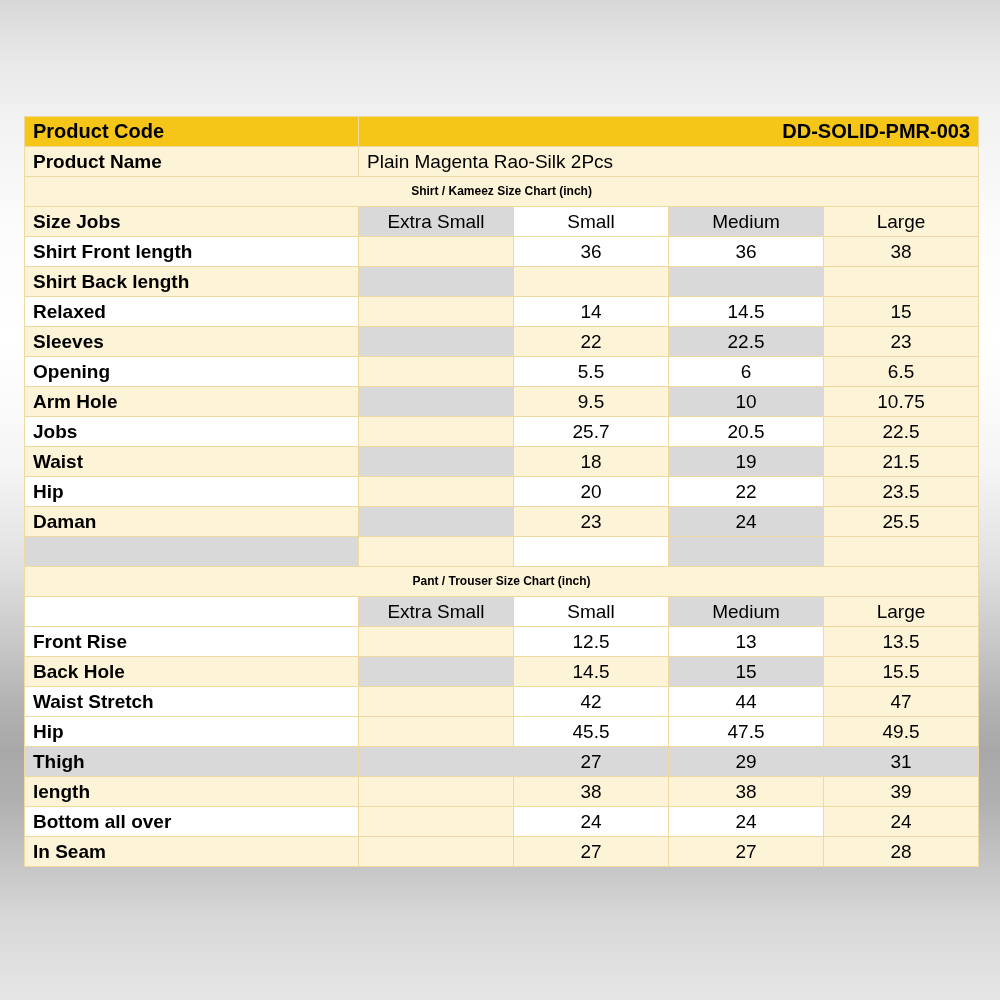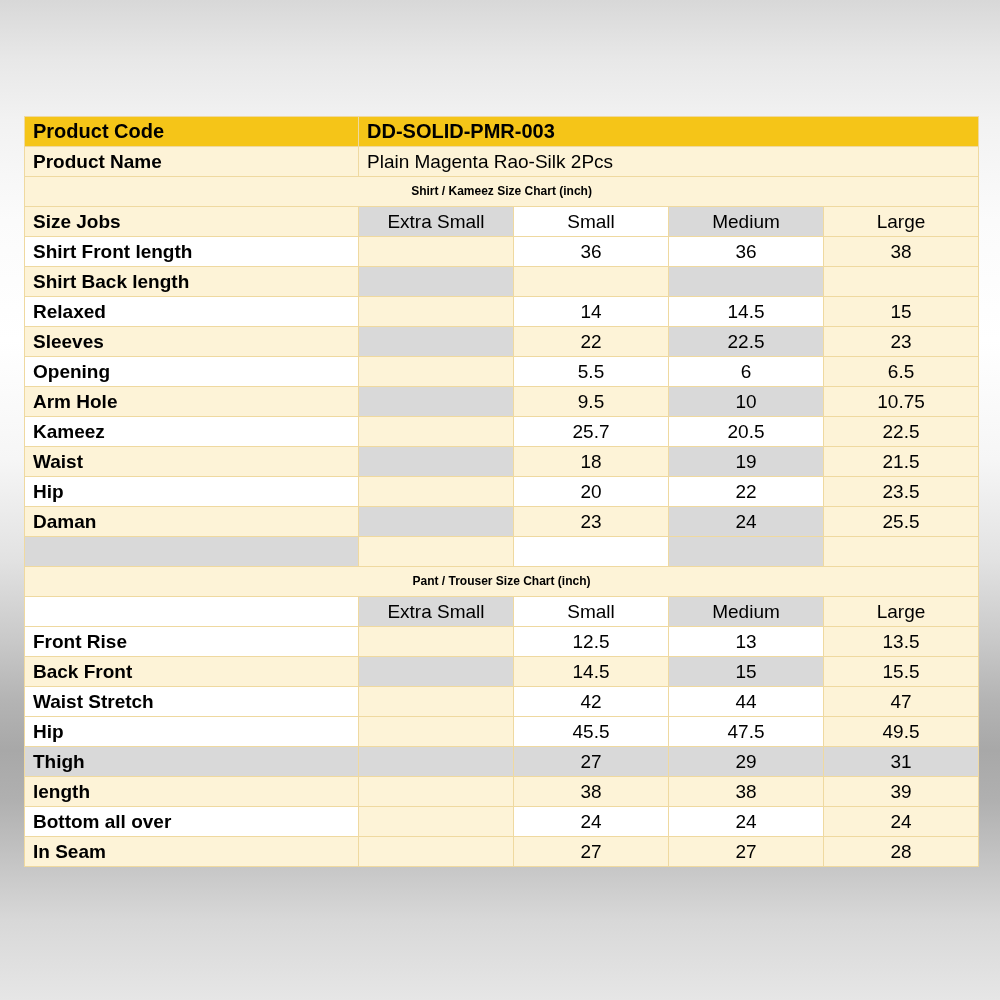--- a/index.html
+++ b/index.html
@@ -54,20 +54,21 @@
   col.c1 { width: 155px; }
   col.c2 { width: 155px; }
   col.c3 { width: 155px; }
   col.c4 { width: 155px; }
 
   
   .hdr-gold {
     background: #f5c518;
     font-weight: bold;
     font-size: 20px;
+    text-align: right;
   }
   .cream {
     background: #fdf3d7;
   }
   .cream-b {
     background: #fdf3d7;
     font-weight: bold;
   }
   .white {
     background: #ffffff;
@@ -169,21 +170,21 @@
         <td class="cream center">6.5</td>
       </tr>
       <tr>
         <td class="cream-b left label-pad">Arm Hole</td>
         <td class="grey center"></td>
         <td class="cream center">9.5</td>
         <td class="grey center">10</td>
         <td class="cream center">10.75</td>
       </tr>
       <tr>
-        <td class="white-b left label-pad">Kameez</td>
+        <td class="white-b left label-pad">Jobs</td>
         <td class="cream center"></td>
         <td class="white center">25.7</td>
         <td class="white center">20.5</td>
         <td class="cream center">22.5</td>
       </tr>
       <tr>
         <td class="cream-b left label-pad">Waist</td>
         <td class="grey center"></td>
         <td class="cream center">18</td>
         <td class="grey center">19</td>
@@ -225,21 +226,21 @@
       </tr>
 
       <tr>
         <td class="white-b left label-pad">Front Rise</td>
         <td class="cream center"></td>
         <td class="white center">12.5</td>
         <td class="white center">13</td>
         <td class="cream center">13.5</td>
       </tr>
       <tr>
-        <td class="cream-b left label-pad">Back Front</td>
+        <td class="cream-b left label-pad">Back Hole</td>
         <td class="grey center"></td>
         <td class="cream center">14.5</td>
         <td class="grey center">15</td>
         <td class="cream center">15.5</td>
       </tr>
       <tr>
         <td class="white-b left label-pad">Waist Stretch</td>
         <td class="cream center"></td>
         <td class="white center">42</td>
         <td class="white center">44</td>

